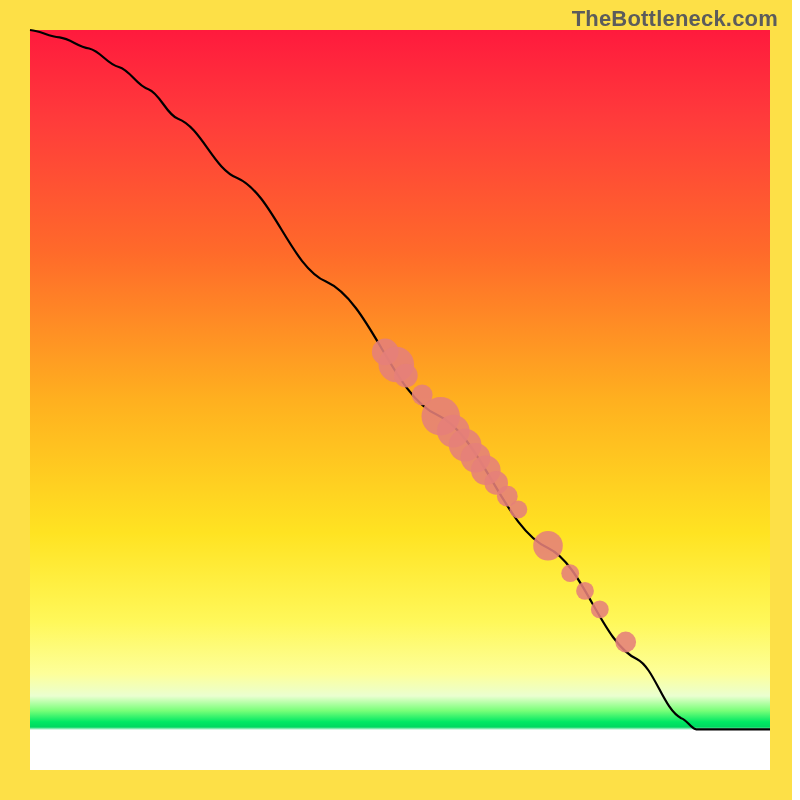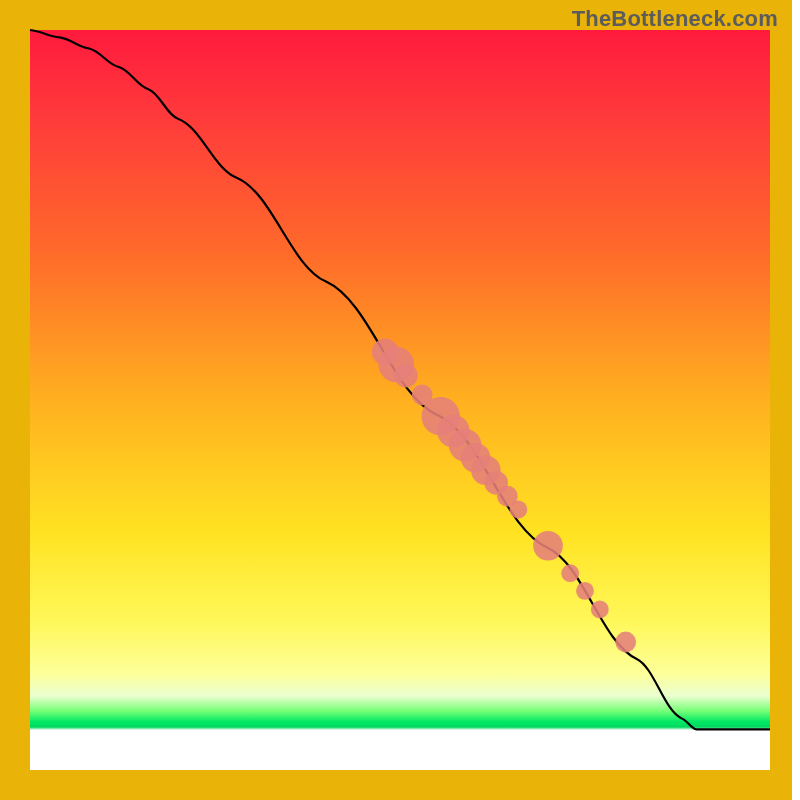--- a/index.html
+++ b/index.html
@@ -7,21 +7,21 @@
     padding: 0;
     width: 800px;
     height: 800px;
     overflow: hidden;
     font-family: Arial, Helvetica, sans-serif;
   }
   .chart-container {
     position: relative;
     width: 792px;
     height: 800px;
-    background: #eab308;
+    background: #fde047;
   }
   .plot-area {
     position: absolute;
     left: 30px;
     top: 30px;
     width: 740px;
     height: 740px;
     
     background: linear-gradient(
       to bottom,

